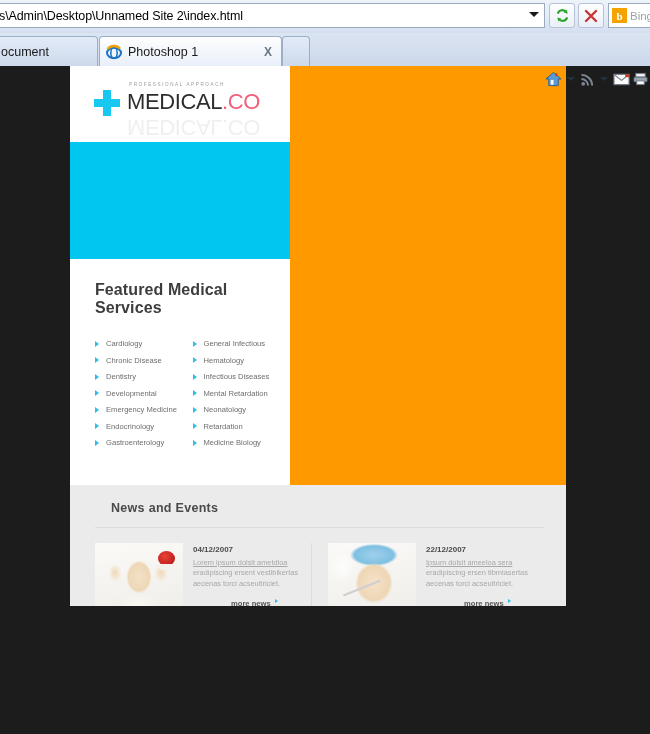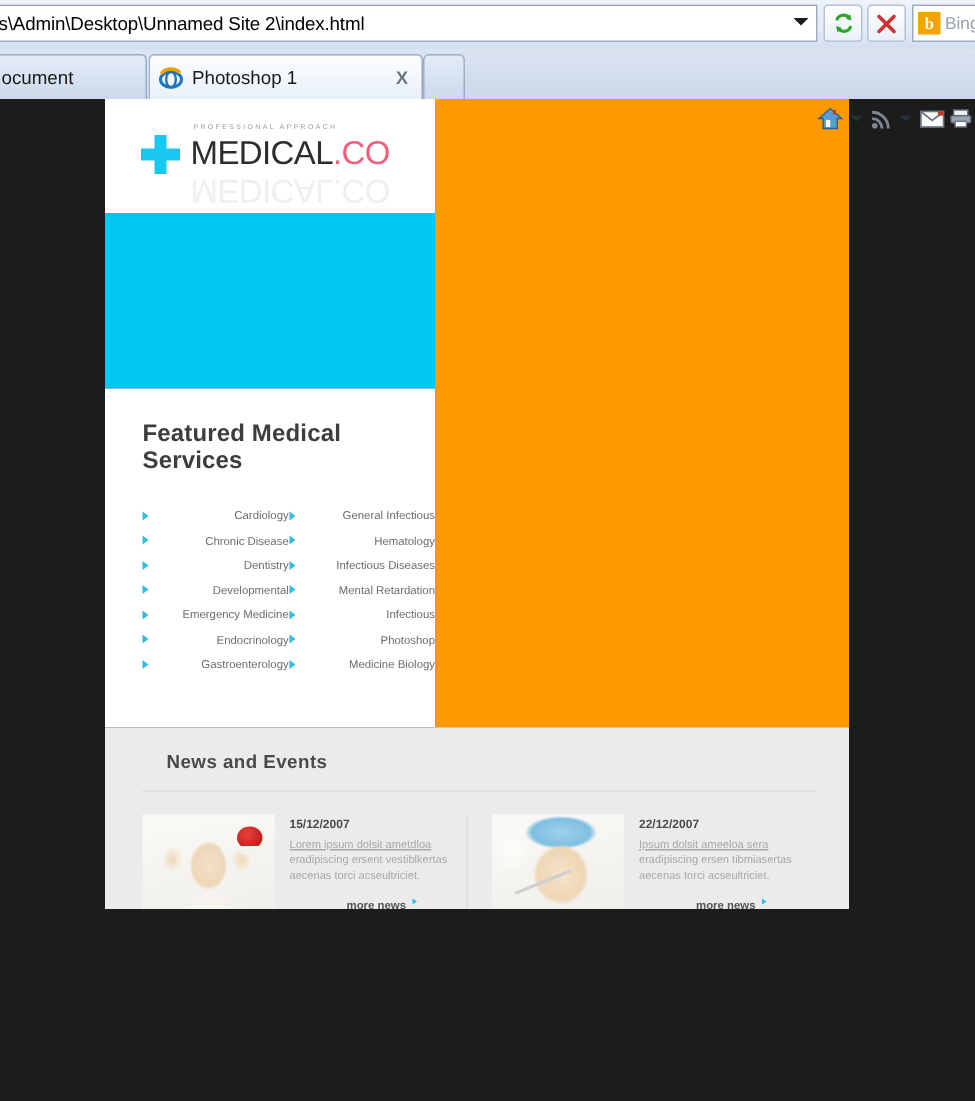--- a/index.html
+++ b/index.html
@@ -370,21 +370,20 @@
   }
   .services-cols {
     display: flex;
     margin-left: 25px;
   }
   .services-col { width: 101px; }
   .svc-item {
     display: flex;
     align-items: center;
     margin-bottom: 7.5px;
-    justify-content: space-between;
   }
   .svc-arrow {
     width: 0; height: 0;
     border-top: 3.2px solid transparent;
     border-bottom: 3.2px solid transparent;
     border-left: 4.4px solid #2fbde8;
     margin-right: 7px;
     flex-shrink: 0;
   }
   .svc-label {
@@ -676,45 +675,45 @@
           <div class="svc-item">
             <span class="svc-arrow"></span>
             <span class="svc-label">Infectious Diseases</span>
           </div>
           <div class="svc-item">
             <span class="svc-arrow"></span>
             <span class="svc-label">Mental Retardation</span>
           </div>
           <div class="svc-item">
             <span class="svc-arrow"></span>
-            <span class="svc-label">Infectious</span>
-          </div>
-          <div class="svc-item">
-            <span class="svc-arrow"></span>
-            <span class="svc-label">Photoshop</span>
+            <span class="svc-label">Neonatology</span>
+          </div>
+          <div class="svc-item">
+            <span class="svc-arrow"></span>
+            <span class="svc-label">Retardation</span>
           </div>
           <div class="svc-item">
             <span class="svc-arrow"></span>
             <span class="svc-label">Medicine Biology</span>
           </div>
         </div>
       </div>
     </div>
 
     <div class="news">
       <h2 class="news-title">News and Events</h2>
       <div class="news-rule"></div>
 
       <div class="news-items">
         <div class="news-item">
           <div class="news-thumb thumb-a">
             <span class="thumb-a-rose"></span>
           </div>
           <div class="news-body">
-            <div class="news-date">15/12/2007</div>
+            <div class="news-date">04/12/2007</div>
             <a class="news-lede">Lorem ipsum dolsit ametdloa</a>
             <span class="news-text">eradipiscing ersent vestiblkertas aecenas torci acseultriciet.</span>
             <span class="news-more">
               <span class="news-more-label">more news</span>
               <span class="more-arrow"></span>
             </span>
           </div>
         </div>
 
         <div class="news-divider"></div>

